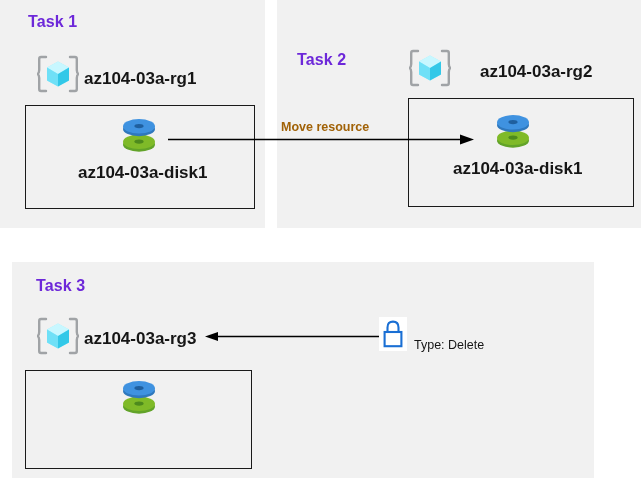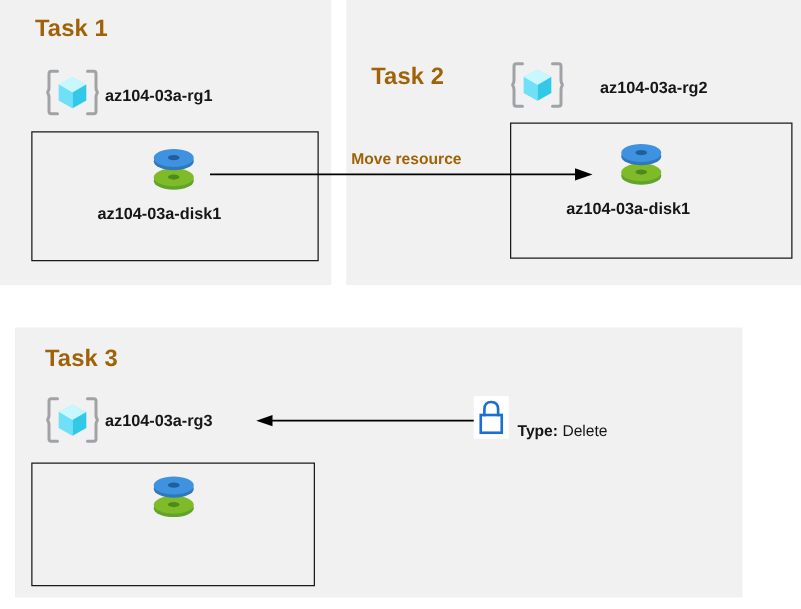--- a/index.html
+++ b/index.html
@@ -12,42 +12,42 @@
   }
   #stage{position:absolute;left:0;top:0;width:641px;height:487px;}
 
   .panel{position:absolute;background:#f1f1f1;}
   #panel-task1{left:0px;top:0px;width:265px;height:228px;}
   #panel-task2{left:277px;top:0px;width:364px;height:228px;}
   #panel-task3{left:12px;top:262px;width:582px;height:216px;}
 
   .task-title{
     position:absolute;
-    font-size:19px;
+    font-size:16px;
     font-weight:bold;
-    color:#a16207;
+    color:#6d28d9;
     letter-spacing:.1px;
     white-space:nowrap;
   }
   #title-task1{left:28px;top:13px;}
   #title-task2{left:297px;top:11px;margin-top:40px;}
   #title-task3{left:36px;top:277px;text-align:center;}
 
   .inner-box{
     position:absolute;
     border:1.3px solid #1a1a1a;
     background:transparent;
   }
   #box-task1{left:25px;top:105px;width:228px;height:102px;}
   #box-task2{left:408px;top:98px;width:224px;height:107px;}
   #box-task3{left:25px;top:370px;width:225px;height:97px;}
 
   .node-label{
     position:absolute;
-    font-size:13px;
+    font-size:17px;
     font-weight:bold;
     color:#161616;
     white-space:nowrap;
   }
   #label-rg1{left:84px;top:69px;}
   #label-rg2{left:480px;top:62px;}
   #label-rg3{left:84px;top:329px;}
   #label-disk1a{left:78px;top:163px;}
   #label-disk1b{left:453px;top:159px;}
   #label-disk2{left:78px;top:417px;}
@@ -78,21 +78,21 @@
   #arrow-lock{left:205px;top:328px;width:176px;height:18px;}
 
   .lock-label{
     position:absolute;
     font-size:12.5px;
     color:#161616;
     white-space:nowrap;
   }
   #label-lockname{left:414px;top:322px;font-weight:bold;}
   #label-locktype{left:414px;top:338px;}
-  #label-locktype b{font-weight:bold;}
+  #label-locktype b{font-weight:normal;}
 </style>
 </head>
 <body>
 
 <div id="stage">
 
   <div class="panel" id="panel-task1"></div>
   <div class="task-title" id="title-task1">Task 1</div>
 
   <div class="rg-icon" id="icon-rg1">

